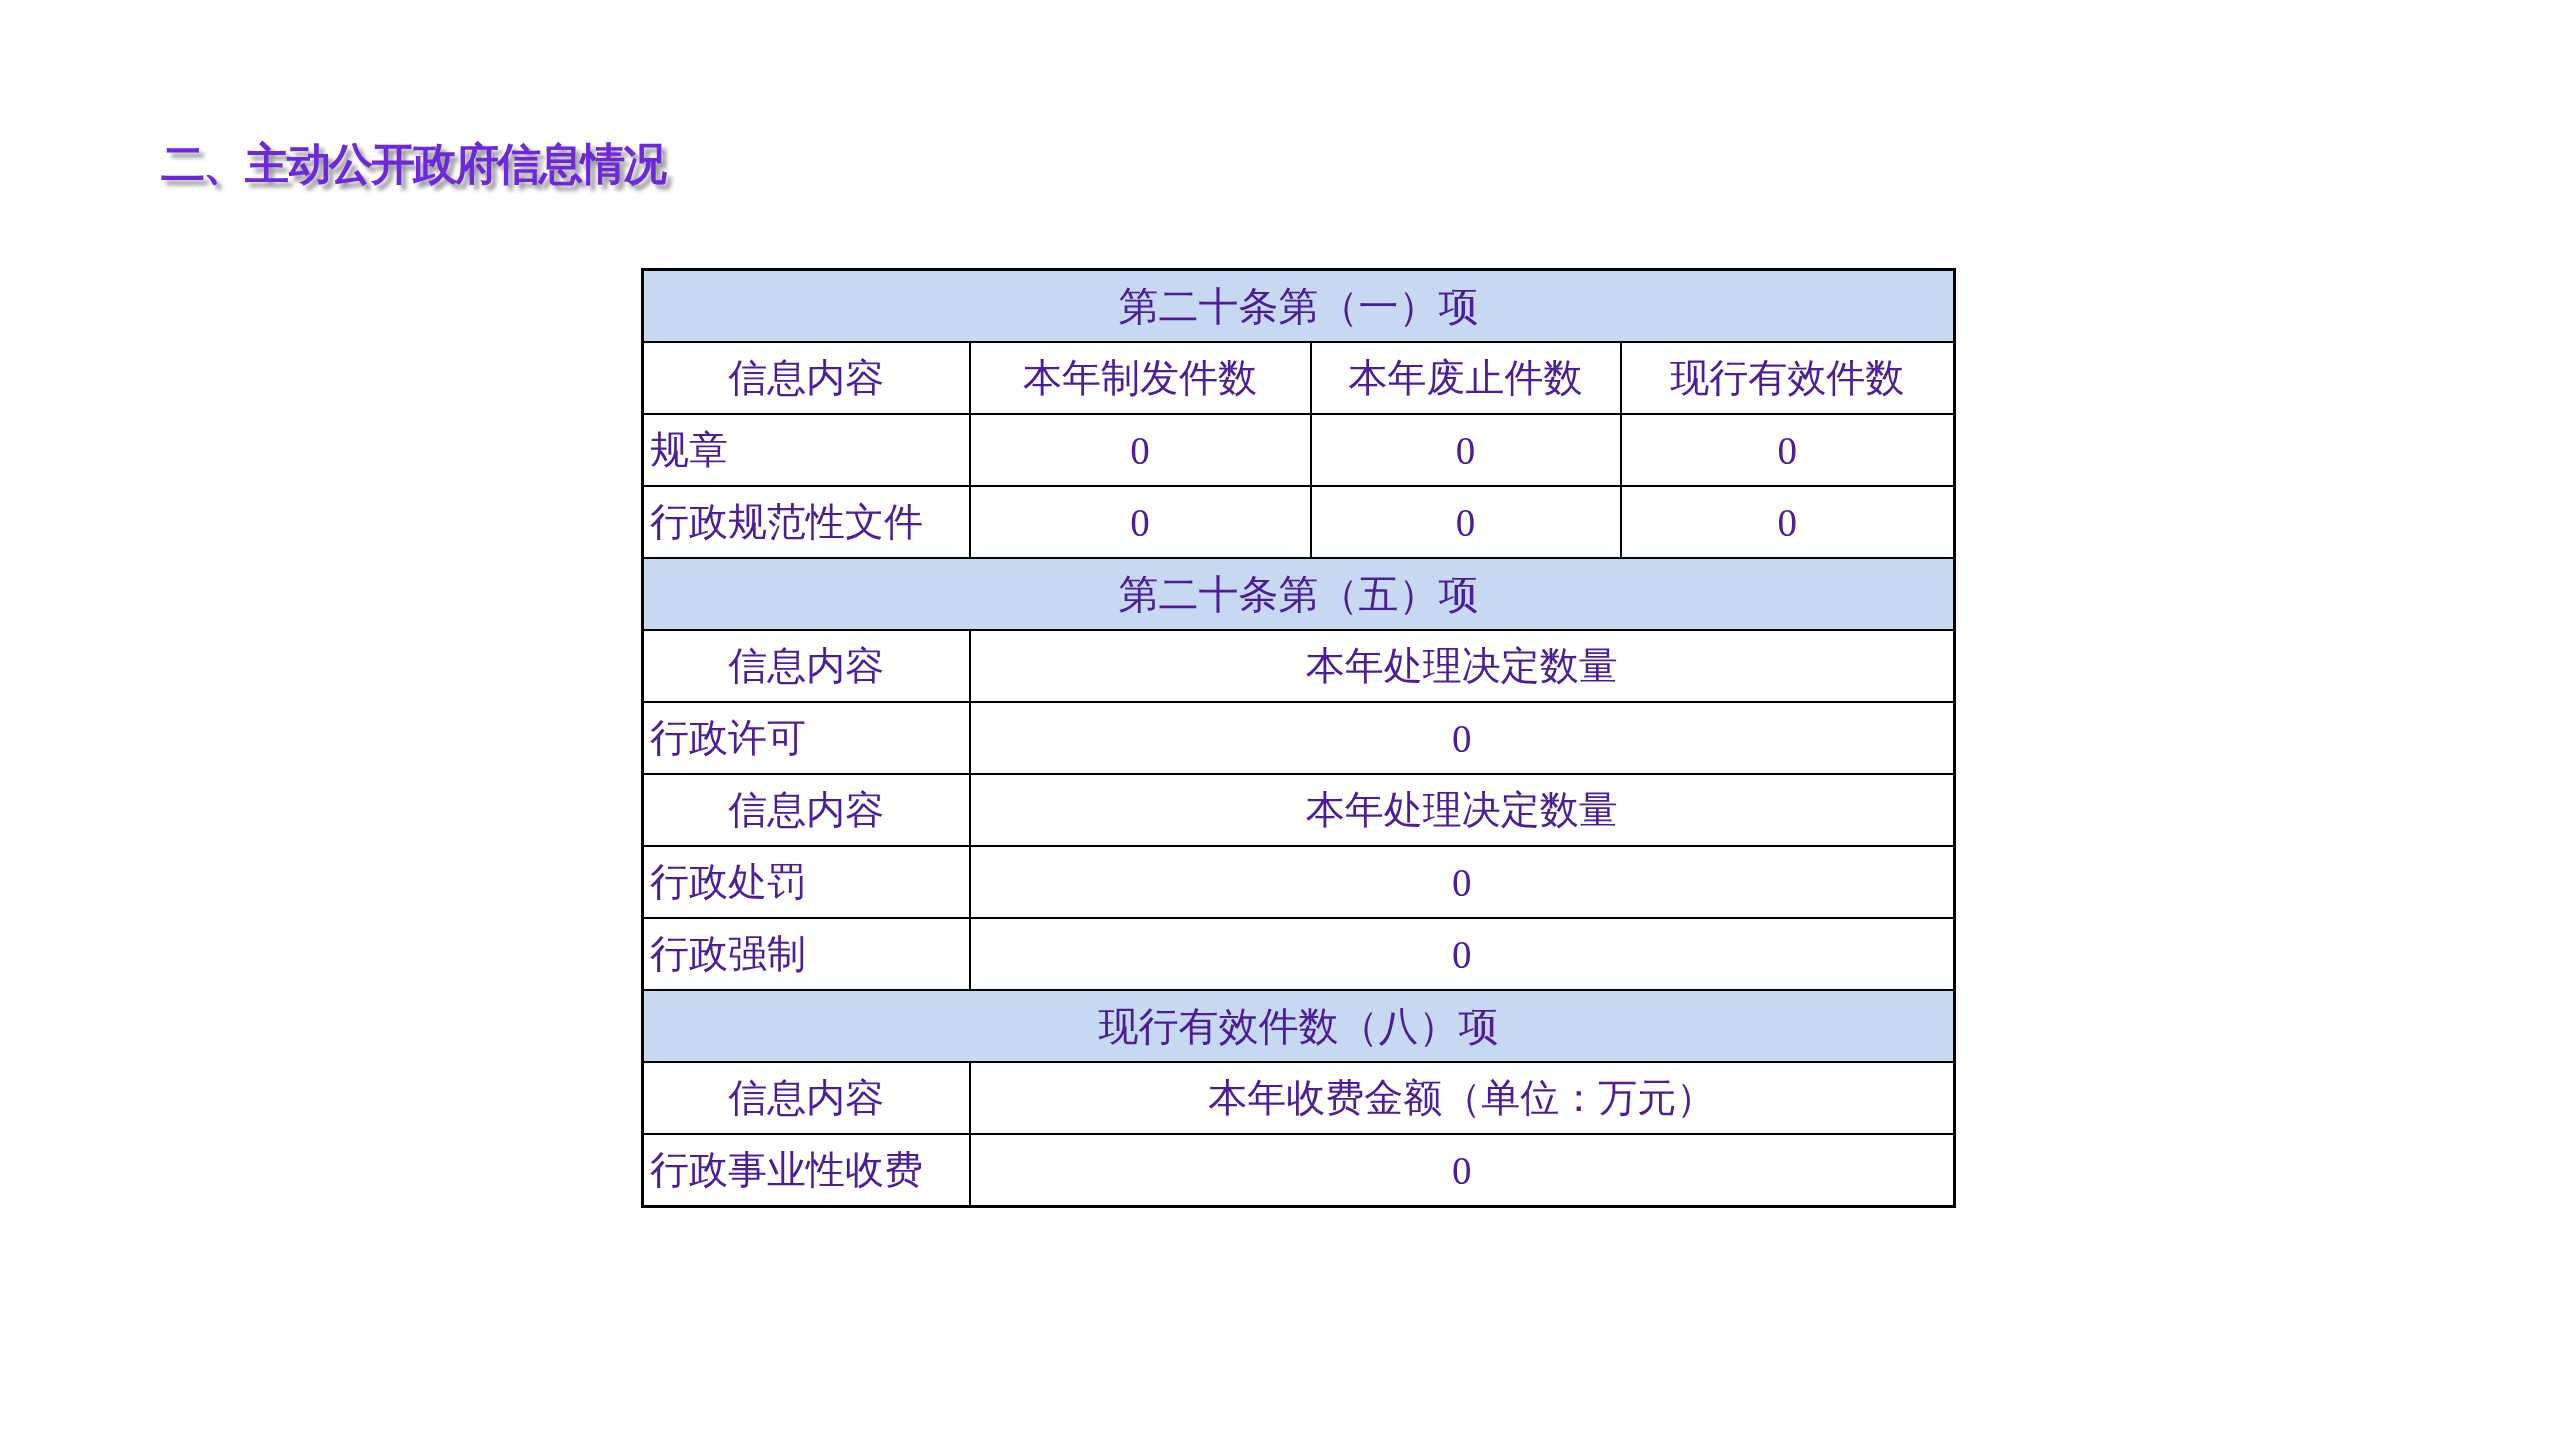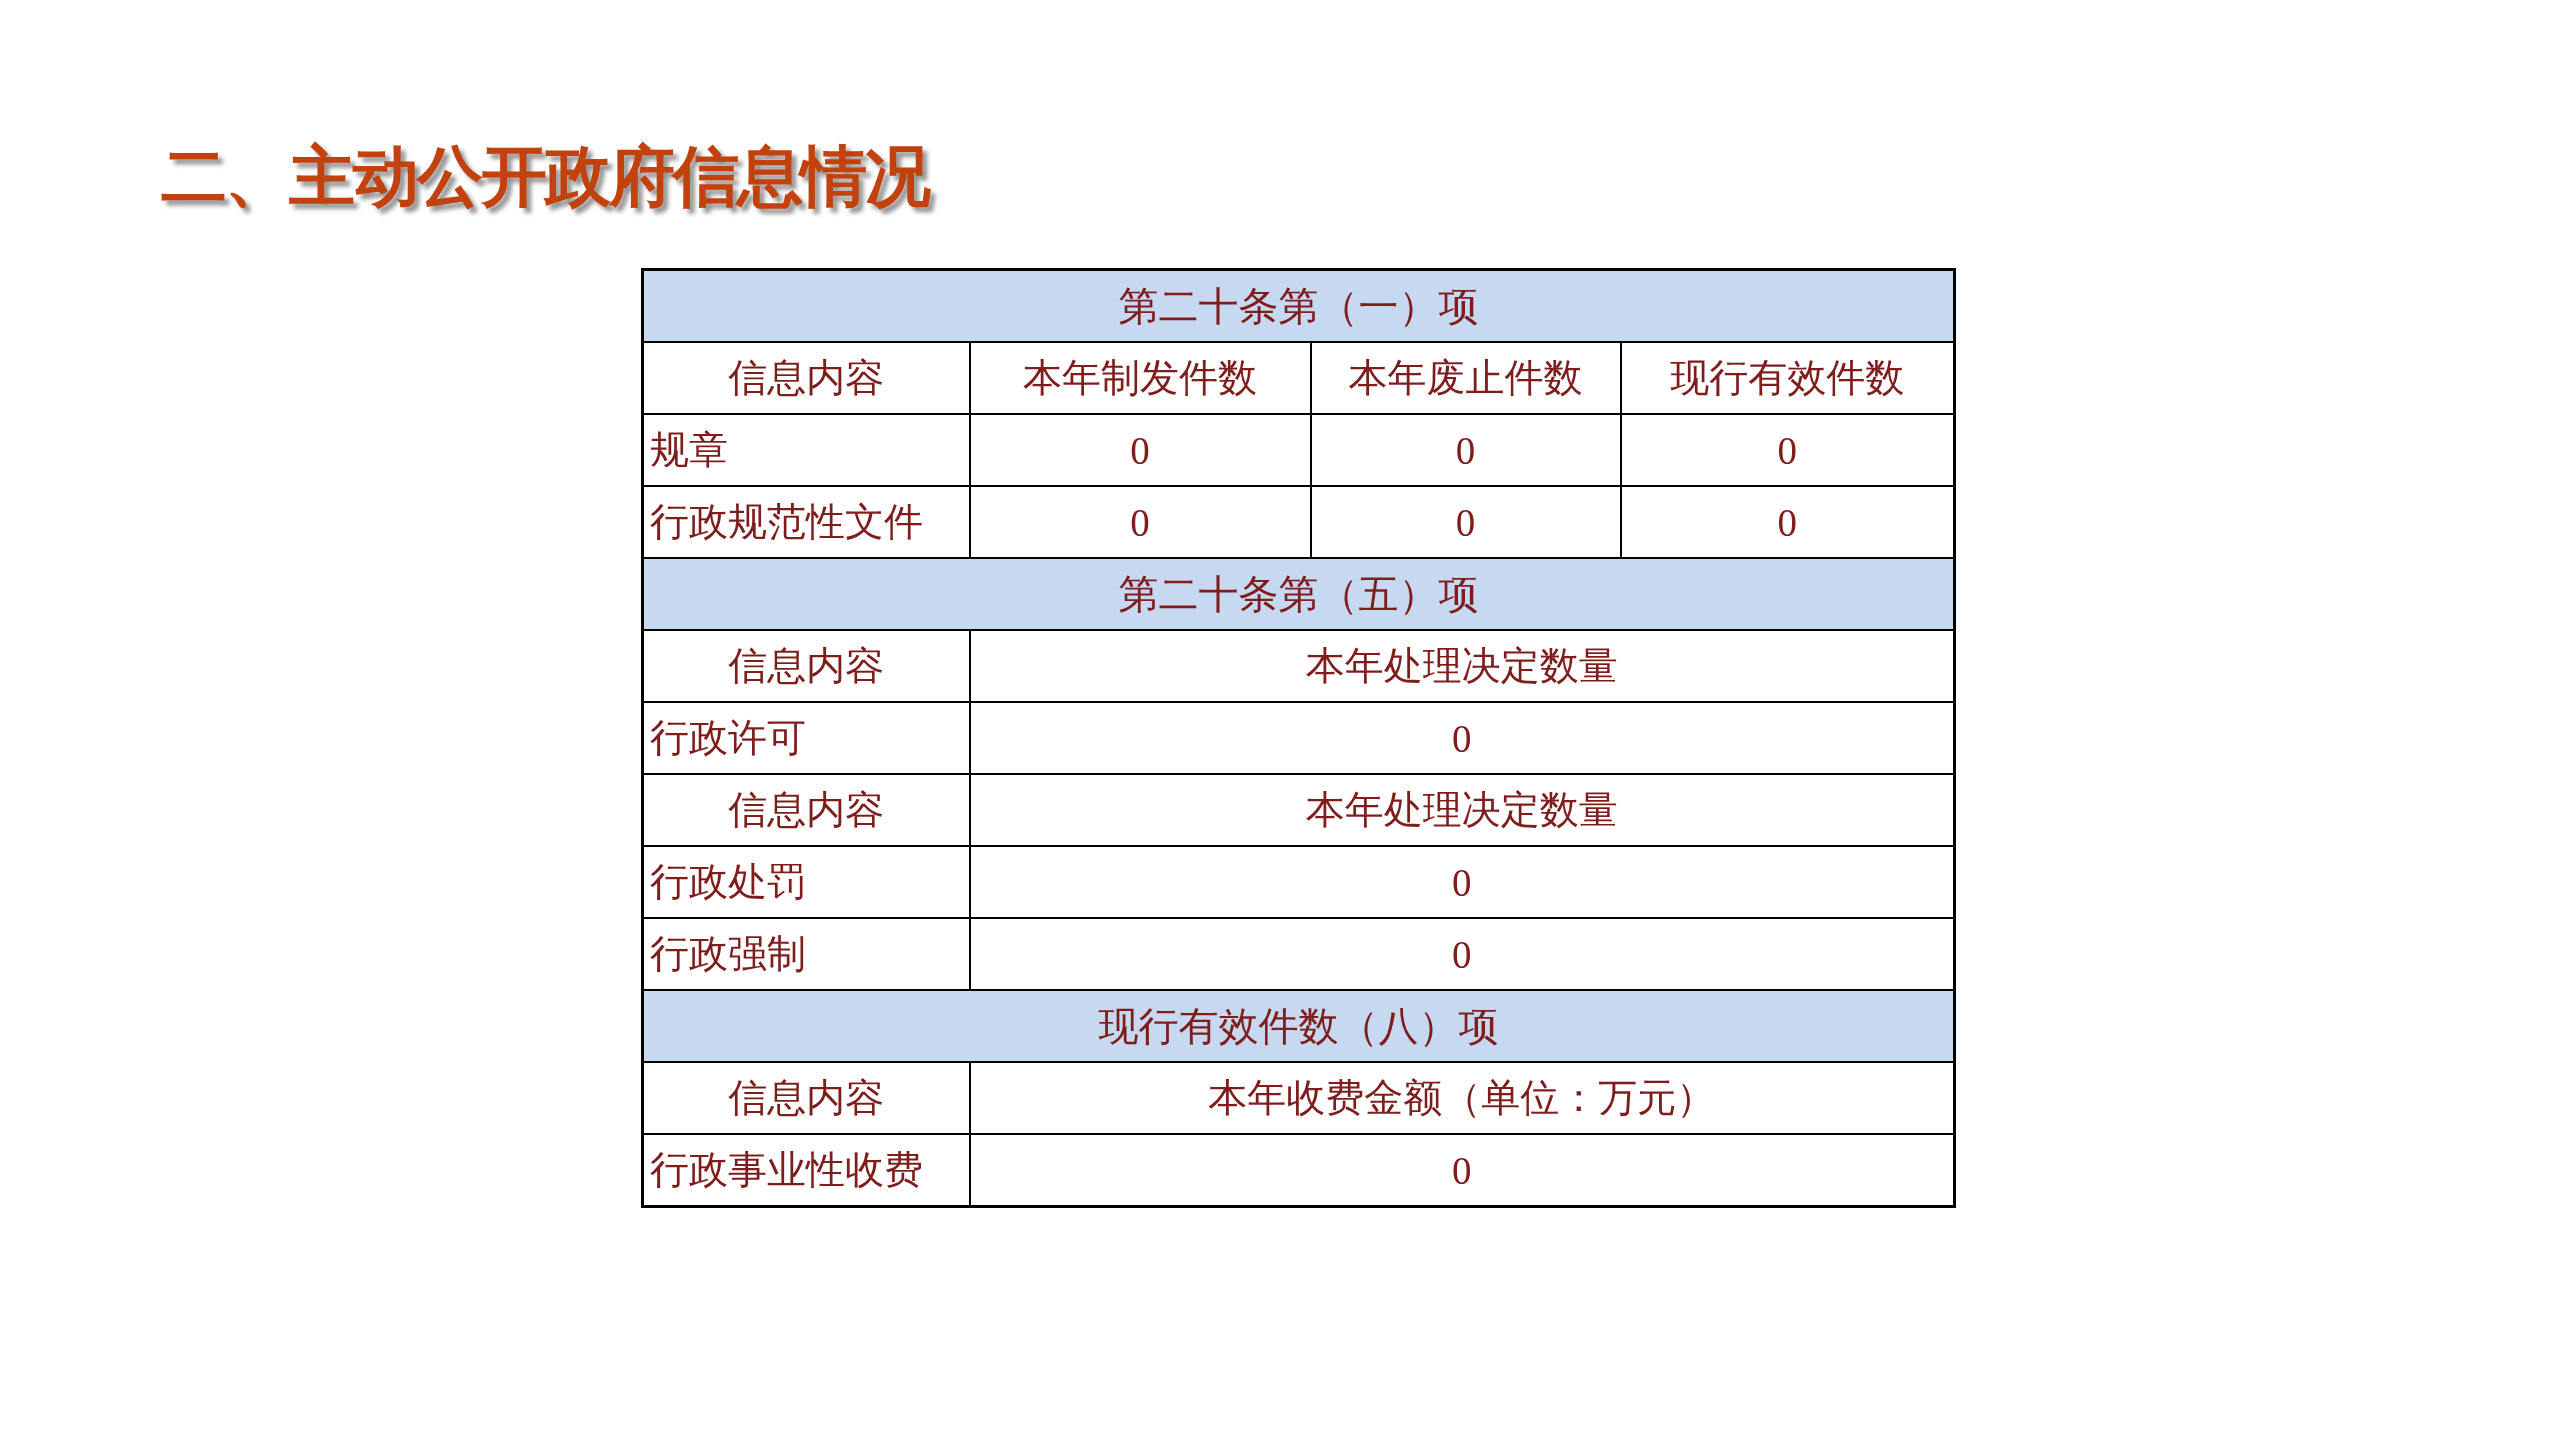--- a/index.html
+++ b/index.html
@@ -19,42 +19,42 @@
     overflow: hidden;
     font-family: "Liberation Serif", serif;
   }
   #page-title {
     position: absolute;
     left: 161px;
     top: 138px;
     margin: 0;
     font-family: "Liberation Sans", sans-serif;
     font-weight: bold;
-    font-size: 66px;
+    font-size: 44px;
     line-height: 1.16;
     letter-spacing: -2px;
-    color: #c2410c;
+    color: #6d28d9;
     text-shadow: 4.7px 5.4px 4px rgba(0, 0, 0, 0.42);
     white-space: nowrap;
   }
   #disclosure-table {
     position: absolute;
     left: 641px;
     top: 268px;
     width: 1312px;
     border-collapse: collapse;
     table-layout: fixed;
     border: 3.4px solid var(--border-color, #000000);
   }
   #disclosure-table td {
     border: 2.7px solid var(--border-color, #000000);
     height: 70px;
     padding: 0;
     font-size: 39px;
-    color: #7f1d1d;
+    color: #4c1d95;
     text-align: center;
     vertical-align: middle;
     overflow: hidden;
     background: #ffffff;
   }
   #disclosure-table tr.sec-row td {
     background: var(--header-bg, #c6d9f0);
     font-size: 40px;
   }
   #disclosure-table td.label-cell {

